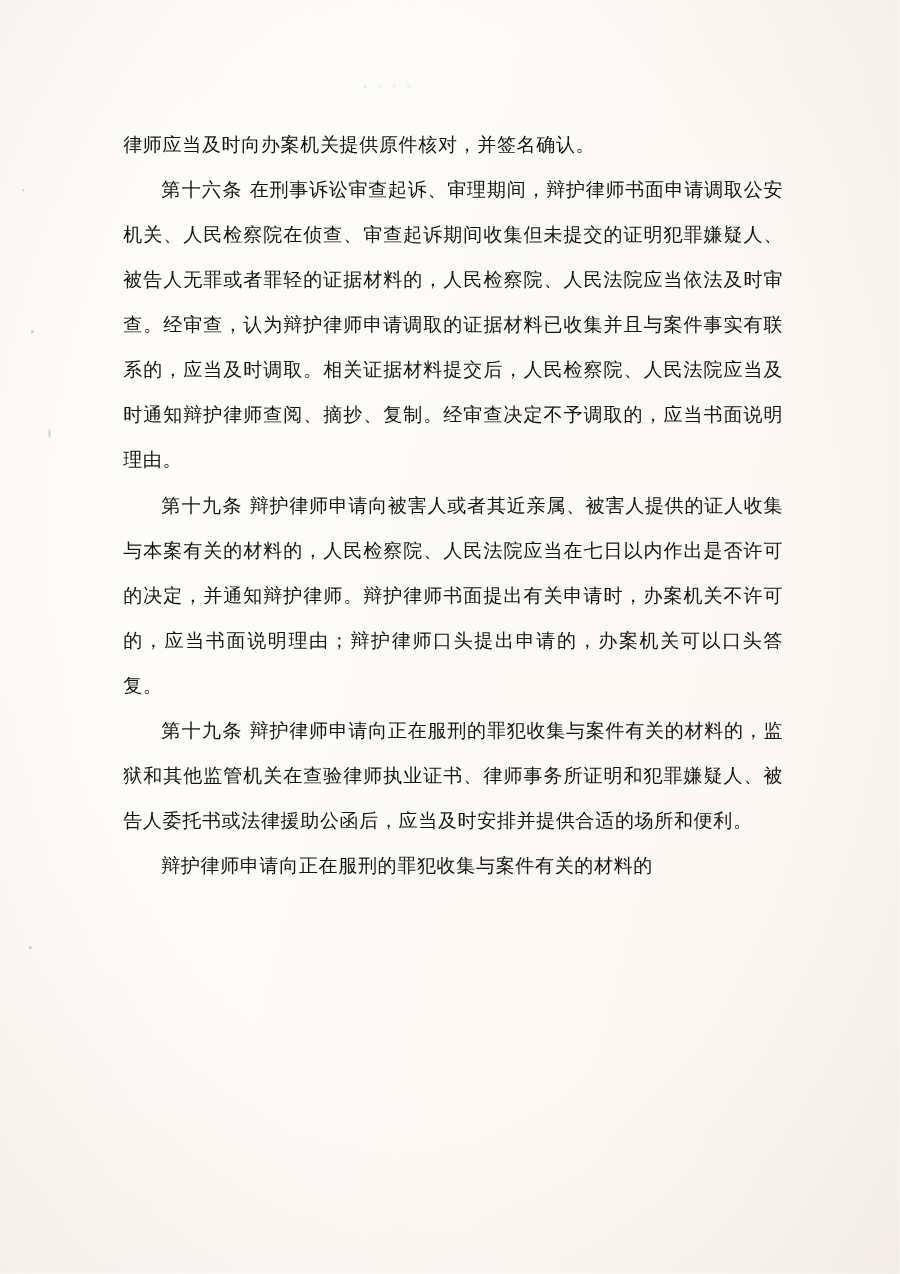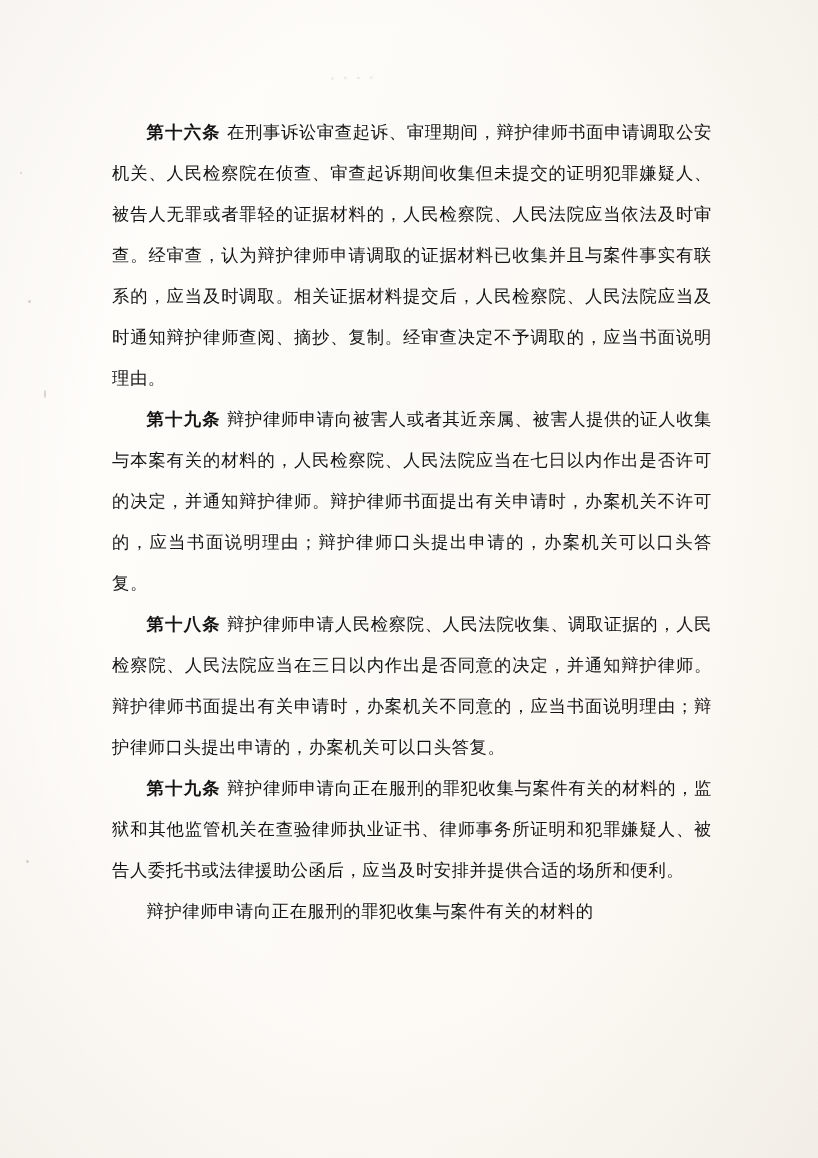--- a/index.html
+++ b/index.html
@@ -60,21 +60,21 @@
     color: #141414;
     text-align: justify;
     text-justify: inter-ideograph;
     letter-spacing: 0.6px;
     font-family: "DejaVu Serif", serif;
   }
   p.indent {
     text-indent: 2em;
   }
   .art-label {
-    font-weight: bold;
+    font-weight: normal;
     letter-spacing: 1.2px;
   }
   .art-body {
     letter-spacing: 0.6px;
   }
 </style>
 </head>
 <body>
 
 <div class="page">
@@ -82,35 +82,34 @@
 
   <div class="scan-speck" style="top:300px;left:28px;width:3px;height:3px;"></div>
   <div class="scan-speck" style="top:390px;left:44px;width:2px;height:8px;"></div>
   <div class="scan-speck" style="top:860px;left:26px;width:3px;height:3px;"></div>
   <div class="scan-speck" style="top:172px;left:20px;width:2px;height:2px;"></div>
 
   <div class="watermark">。。。。</div>
 
   <div class="content">
 
+    <p class="para">
+      <span class="art-body">律师应当及时向办案机关提供原件核对，并签名确认。</span>
+    </p>
 
     <p class="para indent">
       <span class="art-label">第十六条</span>
       <span class="art-body">在刑事诉讼审查起诉、审理期间，辩护律师书面申请调取公安机关、人民检察院在侦查、审查起诉期间收集但未提交的证明犯罪嫌疑人、被告人无罪或者罪轻的证据材料的，人民检察院、人民法院应当依法及时审查。经审查，认为辩护律师申请调取的证据材料已收集并且与案件事实有联系的，应当及时调取。相关证据材料提交后，人民检察院、人民法院应当及时通知辩护律师查阅、摘抄、复制。经审查决定不予调取的，应当书面说明理由。</span>
     </p>
 
     <p class="para indent">
       <span class="art-label">第十九条</span>
       <span class="art-body">辩护律师申请向被害人或者其近亲属、被害人提供的证人收集与本案有关的材料的，人民检察院、人民法院应当在七日以内作出是否许可的决定，并通知辩护律师。辩护律师书面提出有关申请时，办案机关不许可的，应当书面说明理由；辩护律师口头提出申请的，办案机关可以口头答复。</span>
     </p>
 
-    <p class="para indent">
-      <span class="art-label">第十八条</span>
-      <span class="art-body">辩护律师申请人民检察院、人民法院收集、调取证据的，人民检察院、人民法院应当在三日以内作出是否同意的决定，并通知辩护律师。辩护律师书面提出有关申请时，办案机关不同意的，应当书面说明理由；辩护律师口头提出申请的，办案机关可以口头答复。</span>
-    </p>
 
     <p class="para indent">
       <span class="art-label">第十九条</span>
       <span class="art-body">辩护律师申请向正在服刑的罪犯收集与案件有关的材料的，监狱和其他监管机关在查验律师执业证书、律师事务所证明和犯罪嫌疑人、被告人委托书或法律援助公函后，应当及时安排并提供合适的场所和便利。</span>
     </p>
 
     <p class="para indent">
       <span class="art-body">辩护律师申请向正在服刑的罪犯收集与案件有关的材料的</span>
     </p>
 

